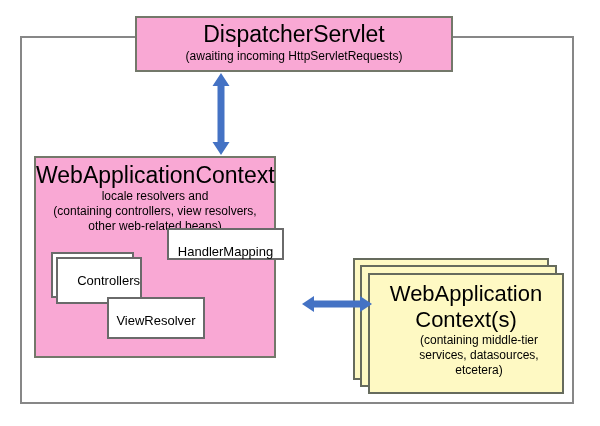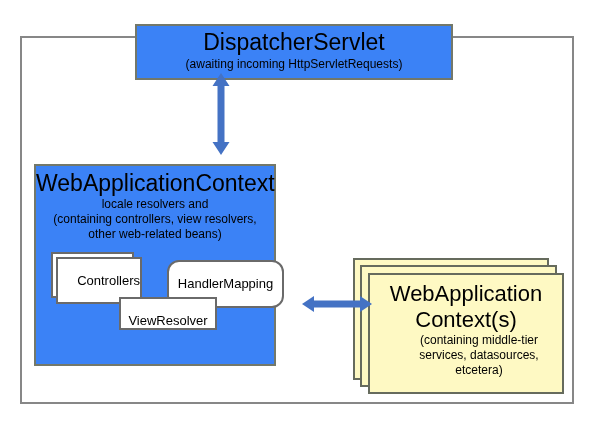--- a/index.html
+++ b/index.html
@@ -20,46 +20,45 @@
 
   
   .frame {
     left: 20px; top: 36px; width: 554px; height: 368px;
     border: 2px solid #878787;
     z-index: 1;
   }
 
   
   .green-box {
-    background: #3b82f6;
+    background: #f9a8d4;
     border: 2px solid #73786a;
     text-align: center;
     z-index: 2;
-    margin-top: 8px;
   }
   .dispatcher { left: 135px; top: 16px; width: 318px; height: 56px; padding-top: 2px; }
   .wac       { left: 34px;  top: 156px; width: 242px; height: 202px; padding-top: 3px; }
 
   .big-title   { font-size: 23px; line-height: 28px; white-space: nowrap; }
   .sub-line    { font-size: 12px; line-height: 15px; white-space: nowrap; }
   .disp-sub    { margin-top: 1px; }
 
   
   .white-box {
     background: #ffffff;
     border: 2px solid #6a6a6a;
     text-align: center;
     font-size: 13px;
     z-index: 3;
   }
   .bean-label { display: inline-block; }
   .controllers-back  { left: 51px;  top: 252px; width: 83px;  height: 46px; z-index: 3; }
   .controllers-front { left: 56px;  top: 257px; width: 86px;  height: 47px; z-index: 4; line-height: 43px; text-align: right; }
-  .handler-mapping   { left: 167px; top: 260px; width: 117px; height: 48px; z-index: 3; line-height: 44px; border-radius: 12px; }
-  .view-resolver     { left: 119px; top: 297px; width: 98px;  height: 33px; z-index: 5; line-height: 43px; }
+  .handler-mapping   { left: 167px; top: 228px; width: 117px; height: 32px; z-index: 3; line-height: 44px; }
+  .view-resolver     { left: 107px; top: 297px; width: 98px;  height: 42px; z-index: 5; line-height: 43px; }
 
   
   .stack-layer {
     background: #fef9c3;
     border: 2px solid #666b5d;
   }
   .stack-back  { left: 353px; top: 258px; width: 196px; height: 122px; z-index: 2; }
   .stack-mid   { left: 360px; top: 265px; width: 197px; height: 122px; z-index: 3; }
   .stack-front { left: 368px; top: 273px; width: 196px; height: 121px; z-index: 4; text-align: center; padding-top: 6px; }
   .stack-title { font-size: 22px; line-height: 26px; white-space: nowrap; }

